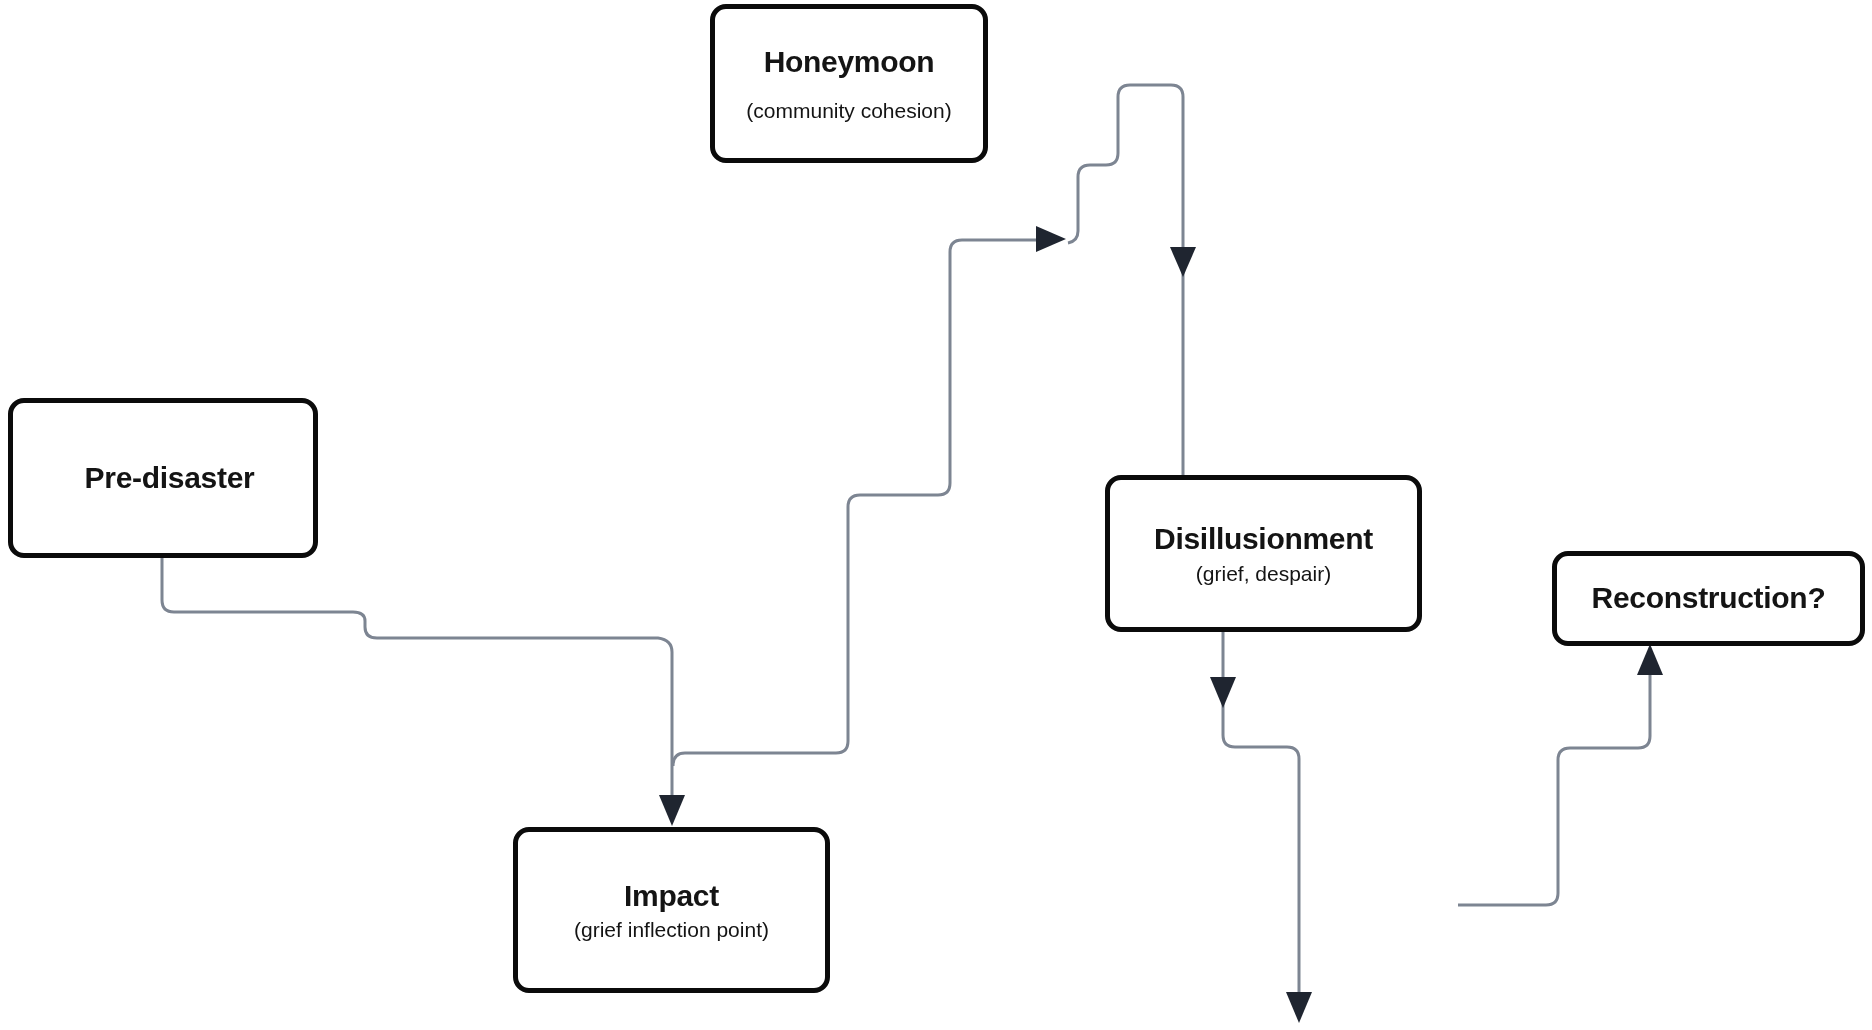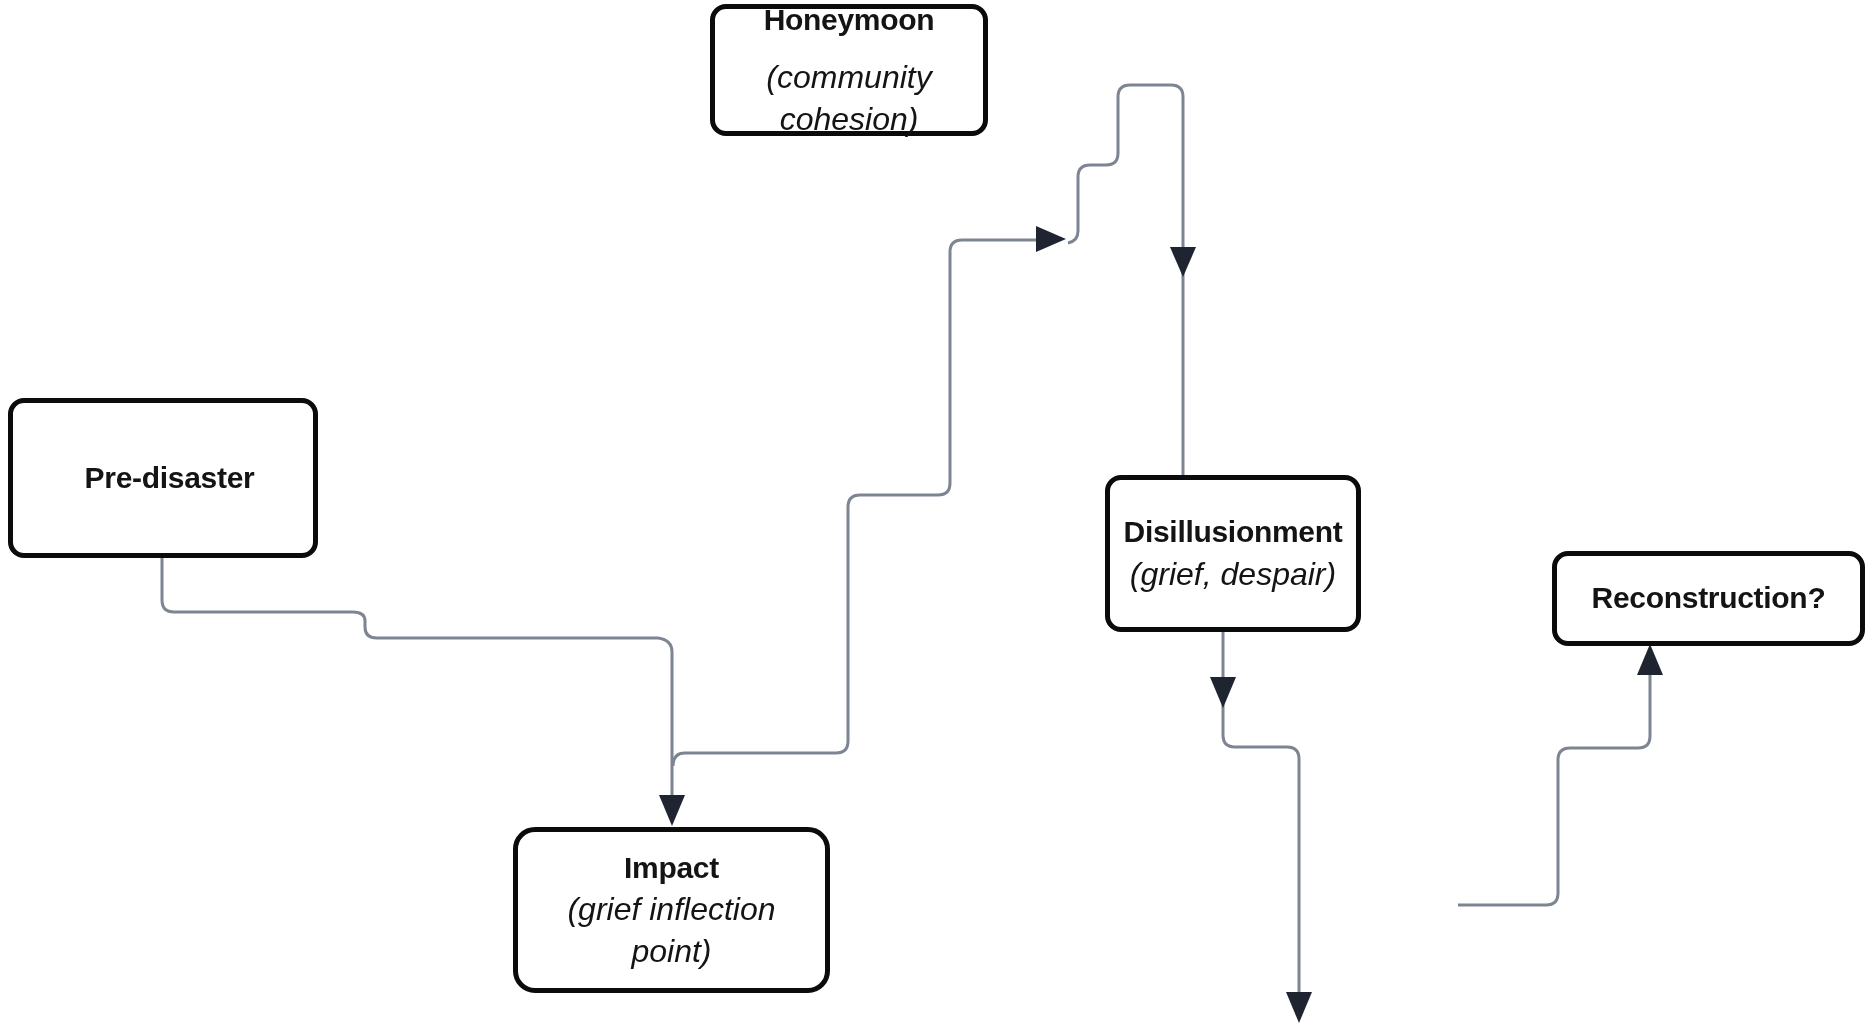--- a/index.html
+++ b/index.html
@@ -36,28 +36,27 @@
     padding:6px 12px;
   }
   .node-title{
     font-weight:700;
     font-size:30px;
     line-height:1.35;
     letter-spacing:-0.3px;
   }
   .node-subtitle{
     font-weight:400;
-    font-size:32px;
+    font-size:21px;
     line-height:1.32;
-    font-style:italic;
   }
   .node-pre-disaster{left:8px;top:398px;width:310px;height:160px;padding-left:25px;}
-  .node-honeymoon{left:710px;top:4px;width:278px;height:132px;gap:15px;}
-  .node-impact{left:513px;top:827px;width:317px;height:166px;border-radius:22px;}
-  .node-disillusionment{left:1105px;top:475px;width:256px;height:157px;}
+  .node-honeymoon{left:710px;top:4px;width:278px;height:159px;gap:15px;}
+  .node-impact{left:513px;top:827px;width:317px;height:166px;}
+  .node-disillusionment{left:1105px;top:475px;width:317px;height:157px;}
   .node-reconstruction{left:1552px;top:551px;width:313px;height:95px;}
 </style>
 </head>
 <body>
 
 <div class="canvas">
 
   <svg class="edges-svg" viewBox="0 0 1872 1030" aria-hidden="true">
 
     <path class="edge" d="M162 557 V600 Q162 612 174 612 H353 Q365 612 365 621 V627 Q365 638 377 638 H658 Q672 640 672 652 V800"></path>

